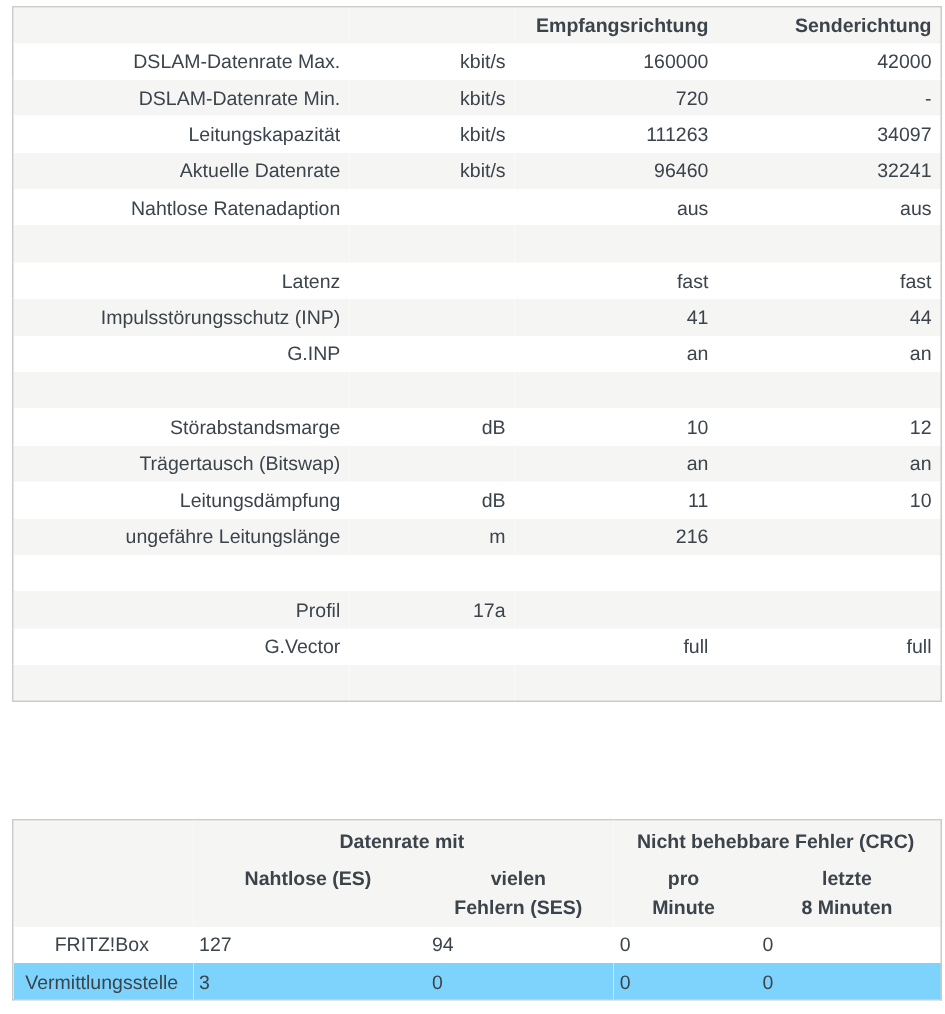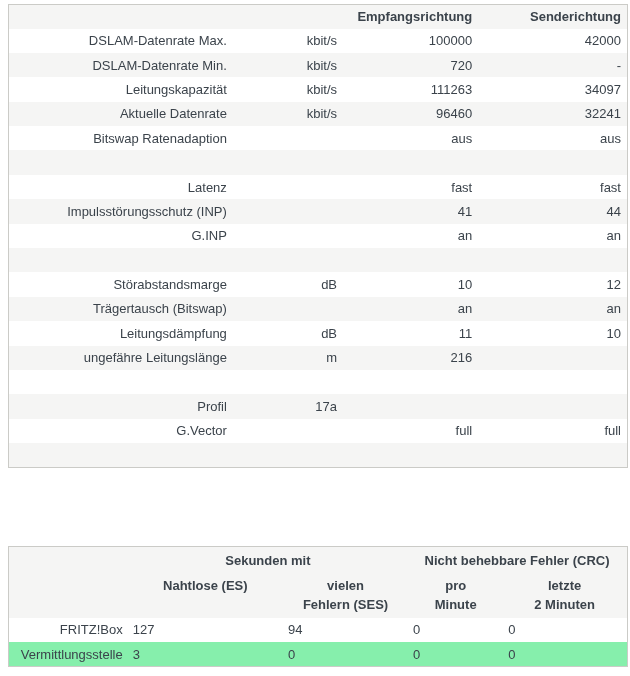--- a/index.html
+++ b/index.html
@@ -42,25 +42,25 @@
   .err-table {
     position: absolute;
     left: 8px;
     top: 546px;
     width: 620px;
   }
   .err-table thead { background: #f5f5f4; }
   .err-table tr.group-row { height: 27px; }
   .err-table tr.colhdr-row { height: 44px; }
   .err-table tr.data-row { height: 24.5px; }
-  .err-table tr.alt { background: #86efac; margin-top: 44px; }
+  .err-table tr.alt { background: #7dd3fc; margin-top: 44px; }
   .err-table th { font-weight: bold; text-align: center; }
   .err-table th.twoline { white-space: pre-line; vertical-align: top; line-height: 19px; padding-top: 2px; }
   .err-table td.num { text-align: left; }
-  .err-table td.lbl { text-align: right; }
+  .err-table td.lbl { text-align: center; }
 </style>
 </head>
 <body>
 
 <div class="page">
 
   <table class="dsl-table">
     <colgroup>
       <col style="width:224px">
         <col style="width:110px">
@@ -71,21 +71,21 @@
       <tr class="hdr">
         <th class="cell-label"></th>
         <th class="cell-unit"></th>
         <th class="cell-rx">Empfangsrichtung</th>
         <th class="cell-tx">Senderichtung</th>
       </tr>
 
       <tr>
         <td class="cell-label">DSLAM-Datenrate Max.</td>
         <td class="cell-unit">kbit/s</td>
-        <td class="cell-rx">100000</td>
+        <td class="cell-rx">160000</td>
         <td class="cell-tx">42000</td>
       </tr>
       <tr class="alt">
         <td class="cell-label">DSLAM-Datenrate Min.</td>
         <td class="cell-unit">kbit/s</td>
         <td class="cell-rx">720</td>
         <td class="cell-tx">-</td>
       </tr>
       <tr>
         <td class="cell-label">Leitungskapazität</td>
@@ -93,21 +93,21 @@
         <td class="cell-rx">111263</td>
         <td class="cell-tx">34097</td>
       </tr>
       <tr class="alt">
         <td class="cell-label">Aktuelle Datenrate</td>
         <td class="cell-unit">kbit/s</td>
         <td class="cell-rx">96460</td>
         <td class="cell-tx">32241</td>
       </tr>
       <tr>
-        <td class="cell-label">Bitswap Ratenadaption</td>
+        <td class="cell-label">Nahtlose Ratenadaption</td>
         <td class="cell-unit"></td>
         <td class="cell-rx">aus</td>
         <td class="cell-tx">aus</td>
       </tr>
       <tr class="alt">
         <td class="cell-label"></td>
         <td class="cell-unit"></td>
         <td class="cell-rx"></td>
         <td class="cell-tx"></td>
       </tr>
@@ -190,32 +190,32 @@
     <colgroup>
       <col style="width:120px">
         <col style="width:155px">
         <col style="width:125px">
         <col style="width:95px">
         <col style="width:123px">
     </colgroup>
     <thead>
       <tr class="group-row">
         <th></th>
-        <th colspan="2">Sekunden mit</th>
+        <th colspan="2">Datenrate mit</th>
         <th colspan="2">Nicht behebbare Fehler (CRC)</th>
       </tr>
       <tr class="colhdr-row">
         <th></th>
         <th class="twoline">Nahtlose (ES)</th>
         <th class="twoline">vielen
 Fehlern (SES)</th>
         <th class="twoline">pro
 Minute</th>
         <th class="twoline">letzte
-2 Minuten</th>
+8 Minuten</th>
       </tr>
     </thead>
     <tbody>
       <tr class="data-row">
         <td class="lbl">FRITZ!Box</td>
         <td class="num">127</td>
         <td class="num">94</td>
         <td class="num">0</td>
         <td class="num">0</td>
       </tr>

